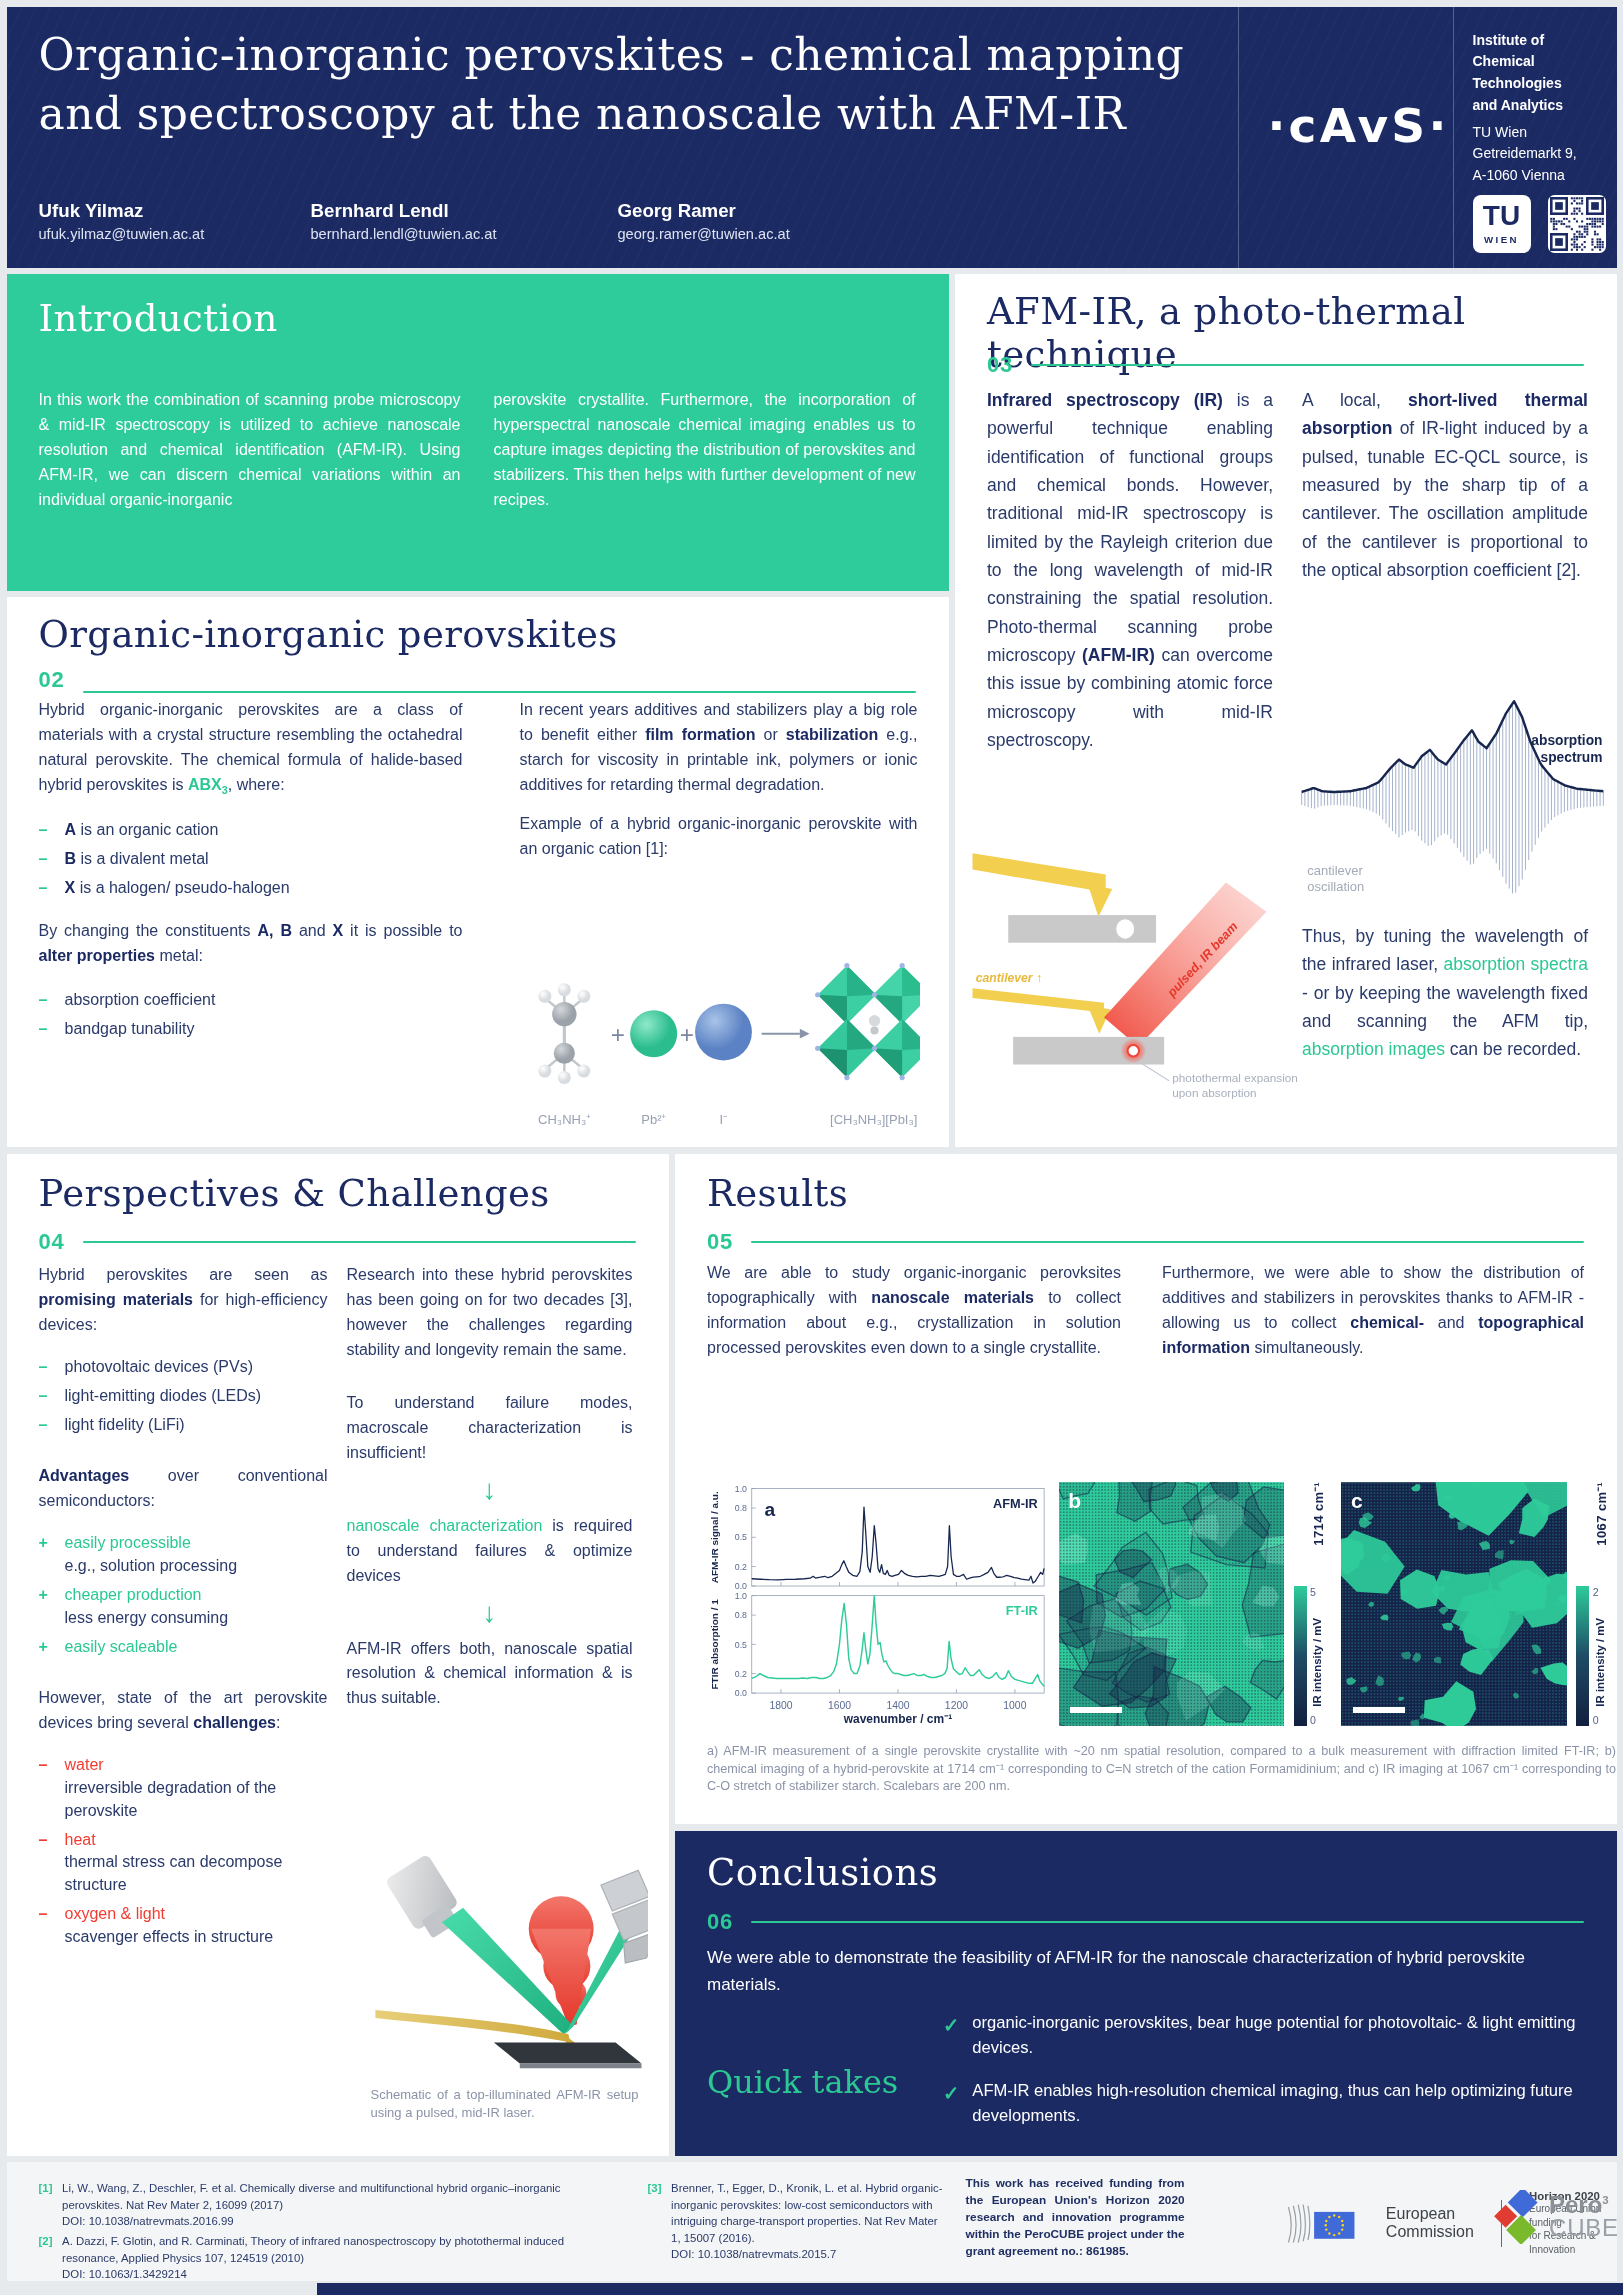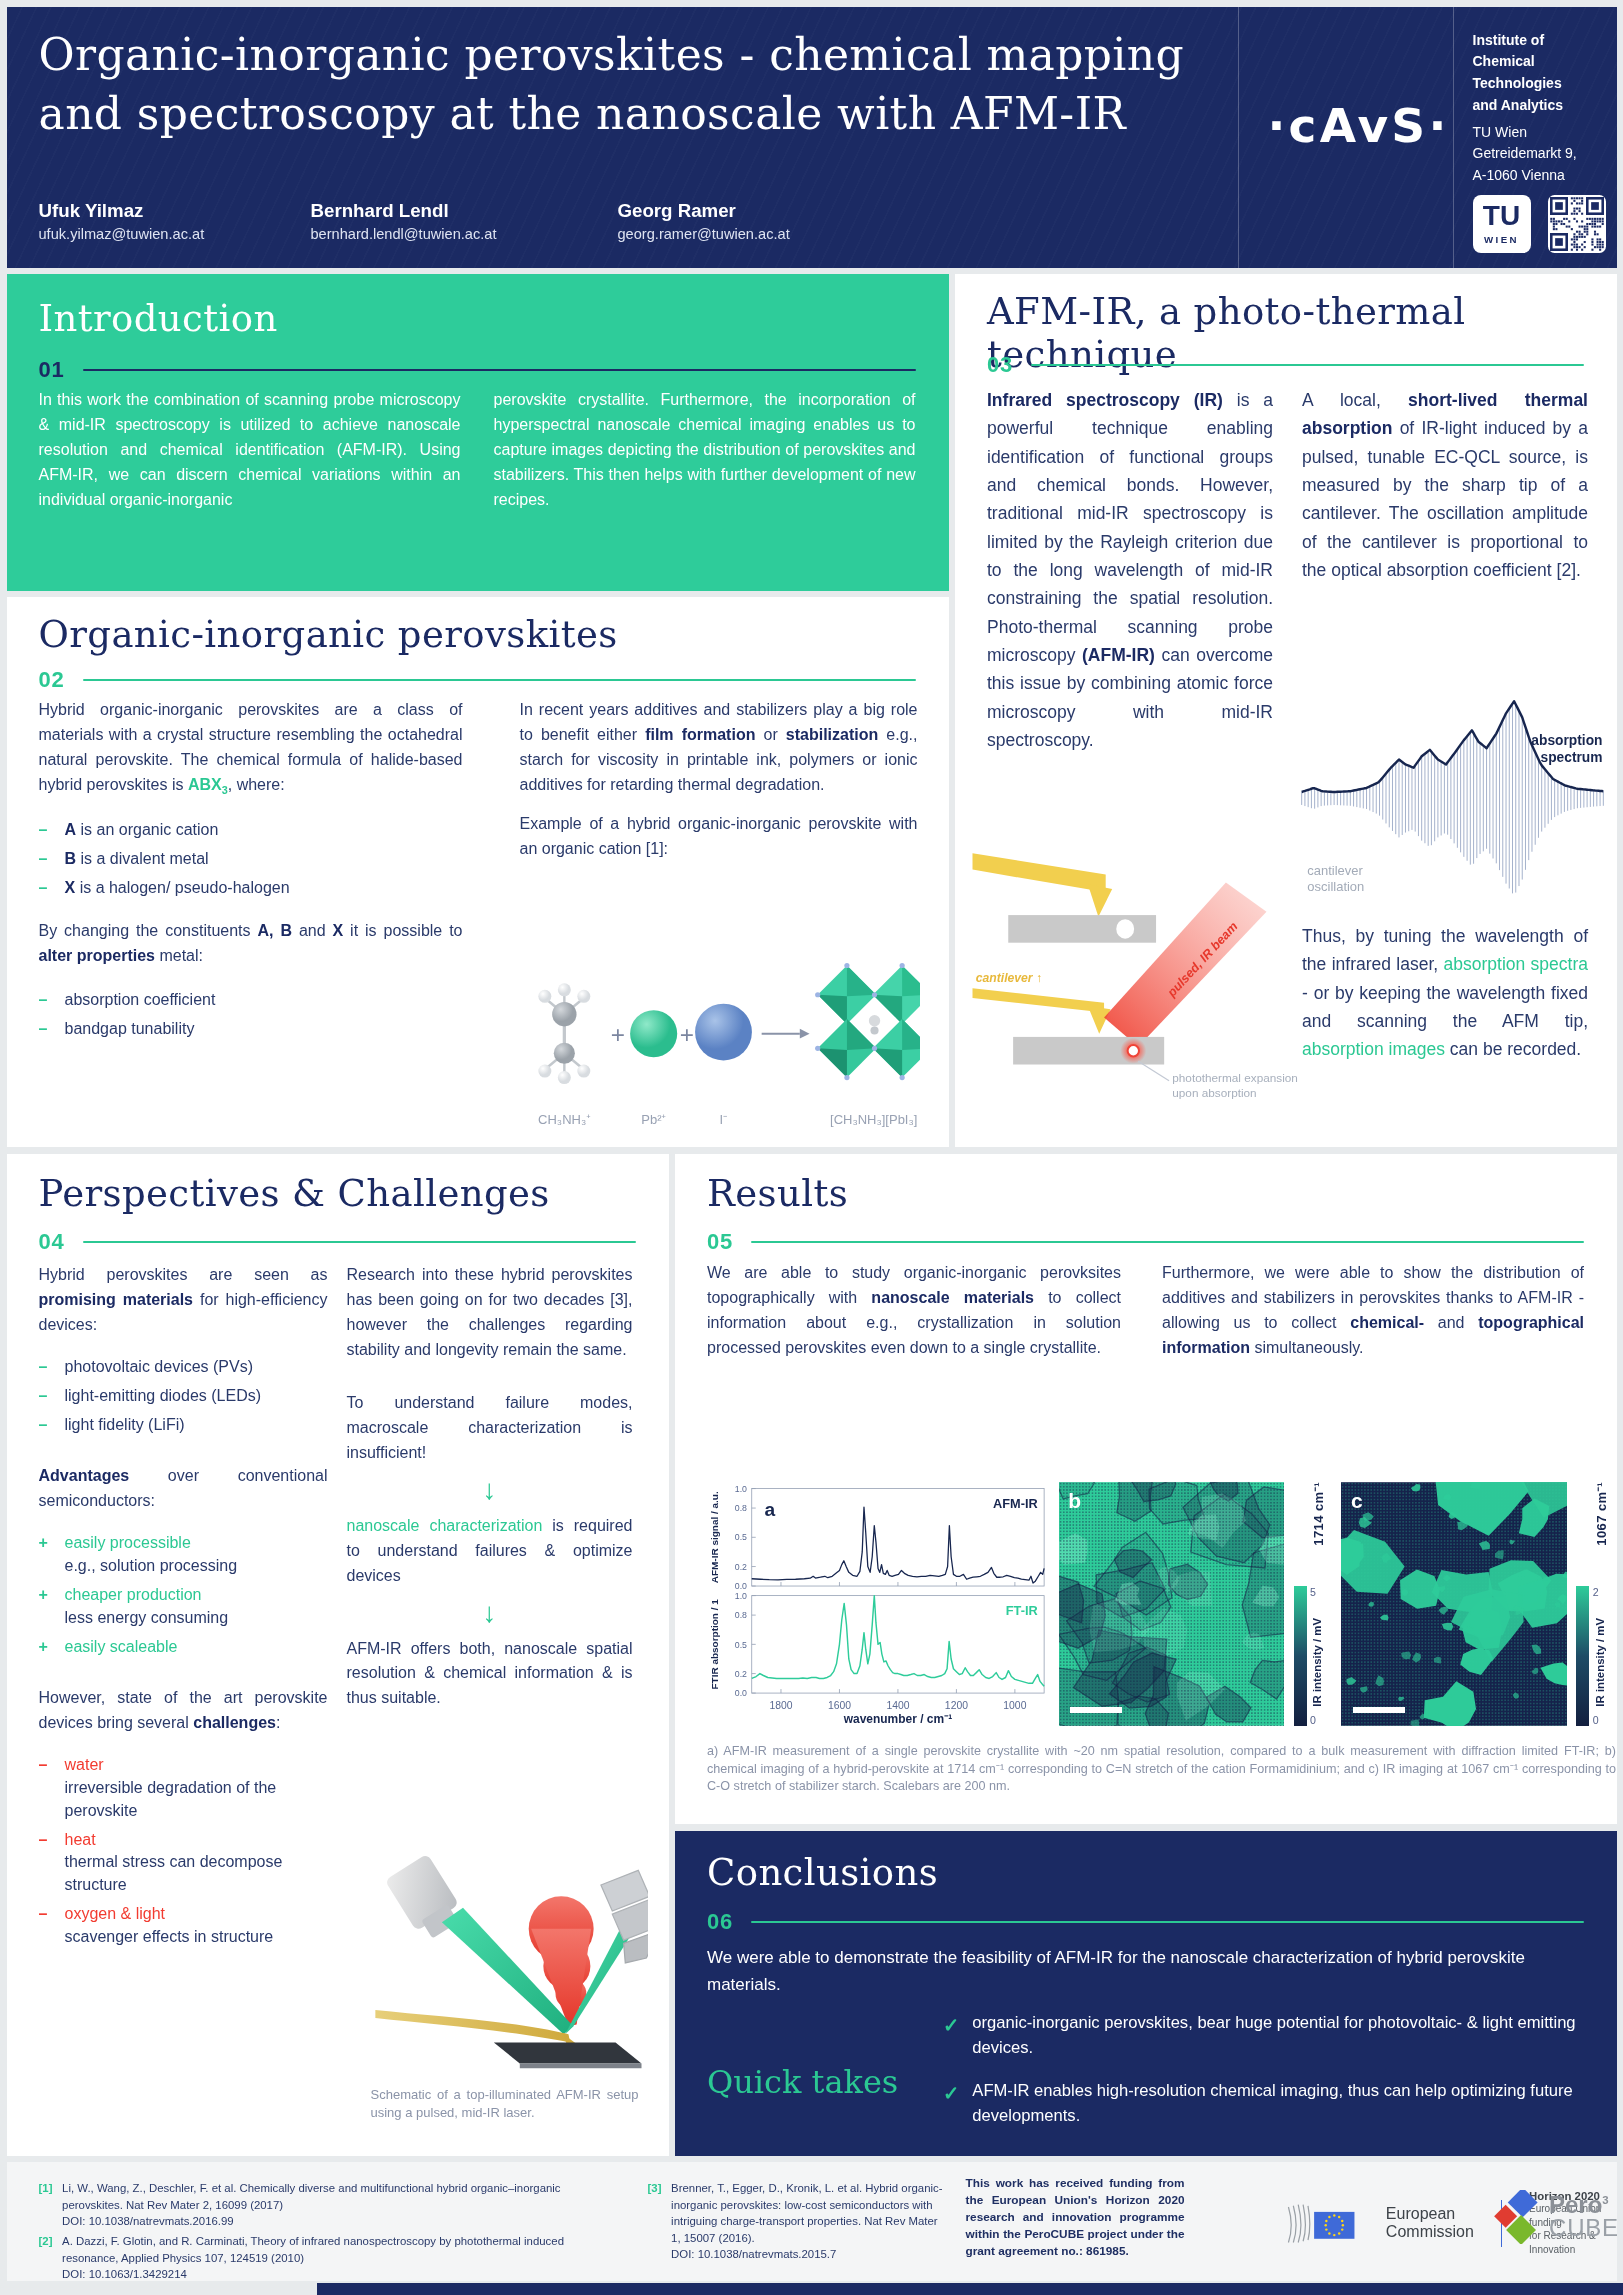--- a/index.html
+++ b/index.html
@@ -241,31 +241,27 @@
           <rect x="50.285714285714285" y="6.285714285714286" width="9.428571428571429" height="9.428571428571429" fill="#1b2a63"></rect>
           <rect x="0" y="44" width="22" height="22" fill="#1b2a63"></rect>
           <rect x="3.142857142857143" y="47.14285714285714" width="15.714285714285714" height="15.714285714285714" fill="#fff"></rect>
           <rect x="6.285714285714286" y="50.285714285714285" width="9.428571428571429" height="9.428571428571429" fill="#1b2a63"></rect>
         </svg>
     </div>
   </div>
 
   <div class="card" style="left:6.5px;top:274px;width:942px;height:317px;background:#2ecc9a;">
     <div class="abs serif sec-title white" style="left:32px;top:23px;">Introduction</div>
-    <div class="abs numrow" style="left:32px;top:83px;width:877px;">
-      <span class="num navy">01</span>
-      <span class="rule navy"></span>
-    </div>
     <div class="abs body white" style="left:32px;top:114px;width:422px;">In this work the combination of scanning probe microscopy &amp; mid-IR spectroscopy is utilized to achieve nanoscale resolution and chemical identification (AFM-IR). Using AFM-IR, we can discern chemical variations within an individual organic-inorganic</div>
     <div class="abs body white" style="left:487px;top:114px;width:422px;">perovskite crystallite. Furthermore, the incorporation of hyperspectral nanoscale chemical imaging enables us to capture images depicting the distribution of perovskites and stabilizers. This then helps with further development of new recipes.</div>
   </div>
 
   <div class="card" style="left:6.5px;top:597px;width:942px;height:550px;">
     <div class="abs serif sec-title" style="left:32px;top:16px;">Organic-inorganic perovskites</div>
-    <div class="abs numrow" style="left:32px;top:70px;width:877px;">
+    <div class="abs numrow" style="left:32px;top:70px;width:877px;align-items:flex-end;">
       <span class="num">02</span>
       <span class="rule"></span>
     </div>
     <div class="abs" style="left:32px;top:101px;width:424px;">
       <div class="body"><span>Hybrid organic-inorganic perovskites are a class of materials with a crystal structure resembling the octahedral natural perovskite. The chemical formula of halide-based hybrid perovskites is </span><span class="run-gb">ABX</span><span class="run-gsub">3</span><span>, where:</span></div>
       <div style="height:13px;"></div>
       <div class="li">
           <span class="mk">–</span>
         <span><span class="k">A</span>
         <span>is an organic cation</span></span>

